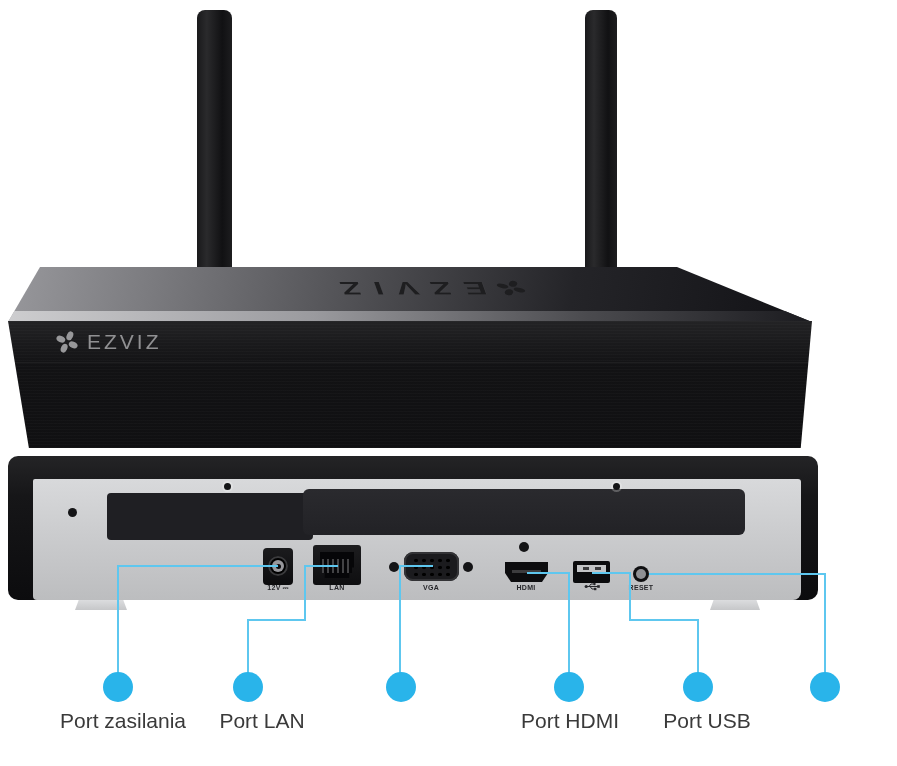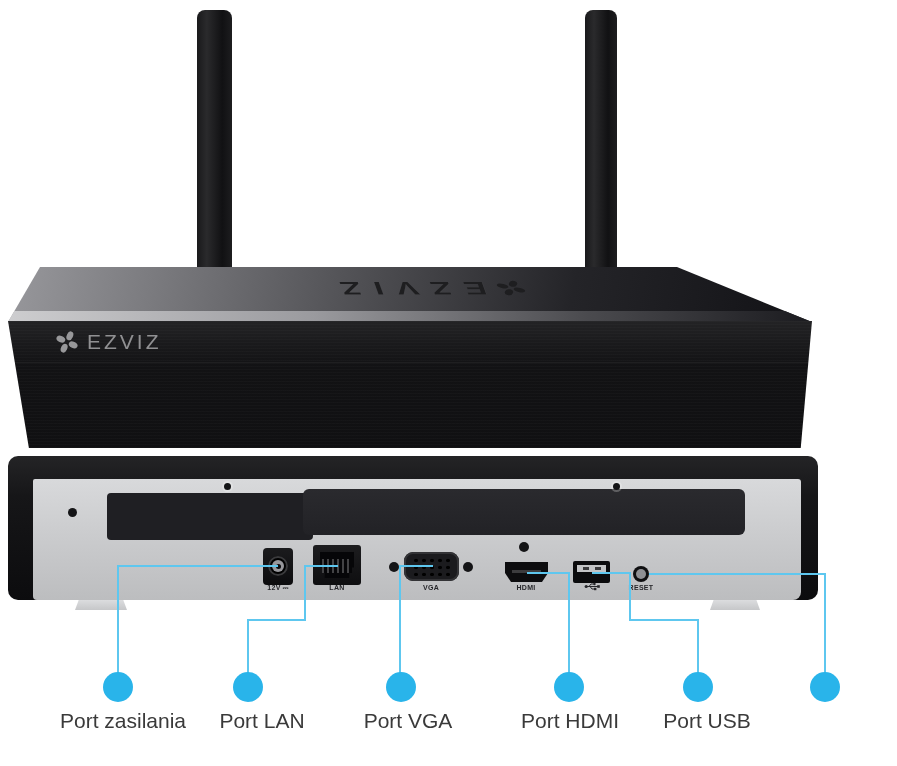--- a/index.html
+++ b/index.html
@@ -219,17 +219,16 @@
 
   <div class="c-dot" style="left:103px;top:672px;"></div>
   <div class="c-dot" style="left:233px;top:672px;"></div>
   <div class="c-dot" style="left:386px;top:672px;"></div>
   <div class="c-dot" style="left:554px;top:672px;"></div>
   <div class="c-dot" style="left:683px;top:672px;"></div>
   <div class="c-dot" style="left:810px;top:672px;"></div>
 
   <div class="c-label center" style="left:38px;width:170px;">Port zasilania</div>
   <div class="c-label center" style="left:212px;width:100px;">Port LAN</div>
-  <div class="c-label center" style="left:358px;width:100px;">Port VGA</div>
   <div class="c-label center" style="left:657px;width:100px;">Port USB</div>
   <div class="c-label center" style="left:520px;width:100px;">Port HDMI</div>
 
 </div>
 
 </body></html>

